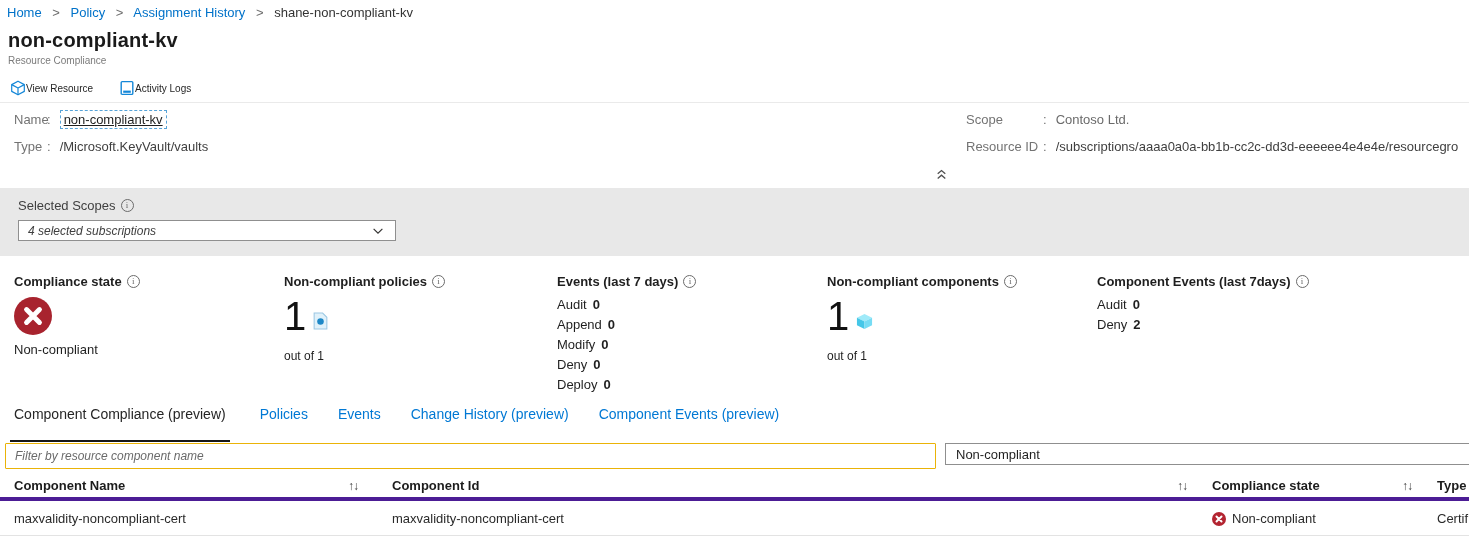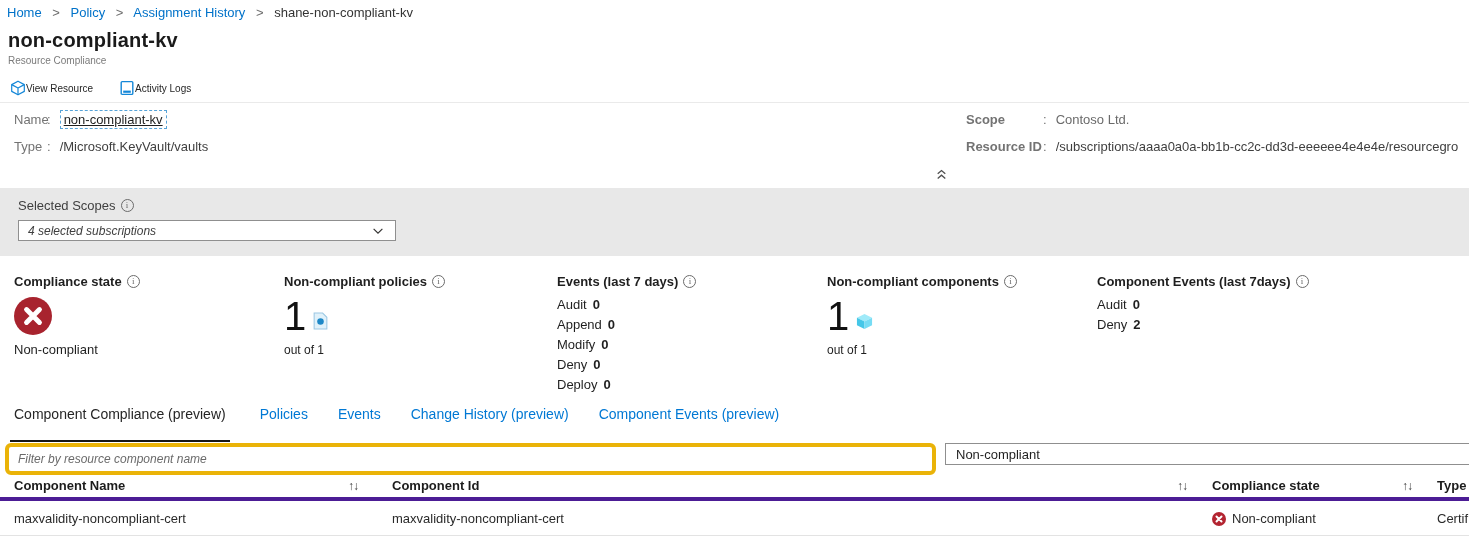--- a/index.html
+++ b/index.html
@@ -33,21 +33,21 @@
   .tb-icon { display:flex; width:16px; height:16px; }
 
   
   .essentials { position:absolute; top:112px; left:0; right:0; height:74px; font-size:13px; }
   .ess-col { position:absolute; top:0; }
   .ess-col.left { left:14px; width:600px; }
   .ess-col.right { left:966px; right:0; }
   .ess-row { display:flex; align-items:center; height:14px; margin-bottom:13px; white-space:nowrap; }
   .ess-label { color:#737373; flex:none; }
   .w1 { width:33px; }
-  .w2 { width:77px;font-weight:bold; }
+  .w2 { width:77px; }
   .ess-colon { color:#737373; margin-right:9px; }
   .ess-value { color:#3f3f3f; }
   .ess-value.gray { color:#6a6a6a; }
   .name-selected { color:#1f1f1f; text-decoration:underline; border:1px dashed #58a4d8; padding:1px 3px; cursor:pointer; }
   .nowrap { white-space:nowrap; overflow:hidden; flex:1; min-width:0; }
   .collapse-btn { position:absolute; left:933px; top:54px; background:none; border:none; cursor:pointer; padding:2px; }
 
   
   .scopes-band { position:absolute; top:188px; left:0; right:0; height:68px; background:#e8e8e8; }
   .scopes-label-row { position:absolute; top:10px; left:18px; display:flex; align-items:center; }
@@ -68,34 +68,34 @@
   .stat-col.c2 { left:284px; }
   .stat-col.c3 { left:557px; }
   .stat-col.c4 { left:827px; }
   .stat-col.c5 { left:1097px; }
   .stat-title-row { display:flex; align-items:center; height:15px; }
   .stat-title { font-size:13px; font-weight:700; color:#1f1f1f; white-space:nowrap; }
   .stat-body { margin-top:8px; }
   .big-row { display:flex; align-items:center; }
   .big-number { font-size:40px; font-weight:400; line-height:38px; color:#111; }
   .big-row .mini-icon { margin-left:7px; margin-top:10px; display:flex; }
-  .out-of { font-size:12px; color:#1f1f1f; margin-top:8px; }
+  .out-of { font-size:12px; color:#1f1f1f; margin-top:14px; }
   .state-icon { display:flex; width:38px; height:38px; }
   .state-label { font-size:13px; color:#1f1f1f; margin-top:7px; }
   .ev-row { display:flex; align-items:center; height:20px; font-size:13px; color:#1f1f1f; }
   .ev-val { font-weight:700; margin-left:6px; }
 
   
   .tabs { position:absolute; top:406px; left:14px; display:flex; gap:30px; font-size:14px; align-items:flex-start; }
   .tab { color:#0078d4; padding-bottom:18px; cursor:pointer; white-space:nowrap; }
   .tab.active { color:#262626; border-bottom:2px solid #161616; padding-left:4px; padding-right:4px; margin-left:-4px; }
 
   
-  .filter-input { position:absolute; top:443px; left:5px; width:931px; height:22px; border:4px solid #eab308;
-                  border-radius:6px; padding:12px 9px; font-size:12px; font-family:inherit; color:#333; background:#fff; }
+  .filter-input { position:absolute; top:443px; left:5px; width:931px; height:22px; border:1px solid #eab308;
+                  border-radius:1px; padding:12px 9px; font-size:12px; font-family:inherit; color:#333; background:#fff; }
   .filter-input::placeholder { font-style:italic; color:#6a6a6a; opacity:1; }
   .state-filter { position:absolute; top:443px; left:945px; right:-2px; height:22px; border:1px solid #8f8f8f;
                   background:#fff; display:flex; align-items:center; padding-left:10px; font-size:13px;
                   color:#1f1f1f; cursor:pointer; }
 
   
   .grid-header { position:absolute; top:474px; left:0; right:0; height:27px; border-bottom:4px solid #4c1d95; }
   .grid-row { position:absolute; top:502px; left:0; right:0; height:34px; border-bottom:1px solid #e3e3e3; cursor:pointer; }
   .cell { position:absolute; top:0; bottom:0; display:flex; align-items:center; font-size:13px; white-space:nowrap; }
   .th { font-weight:700; color:#1c1c1c; }

